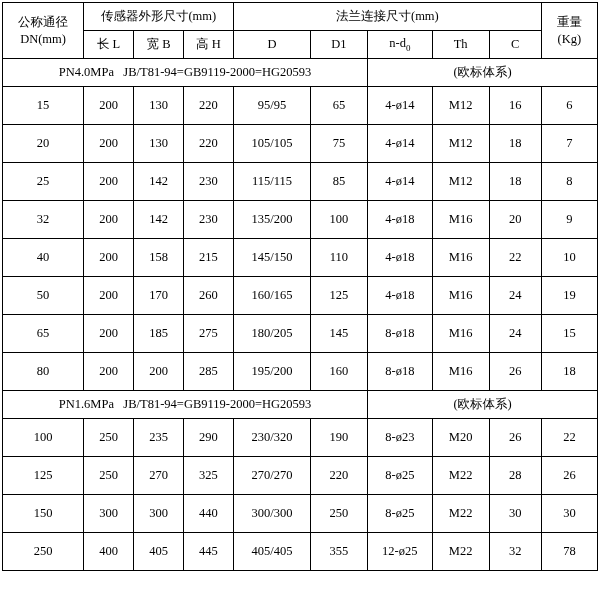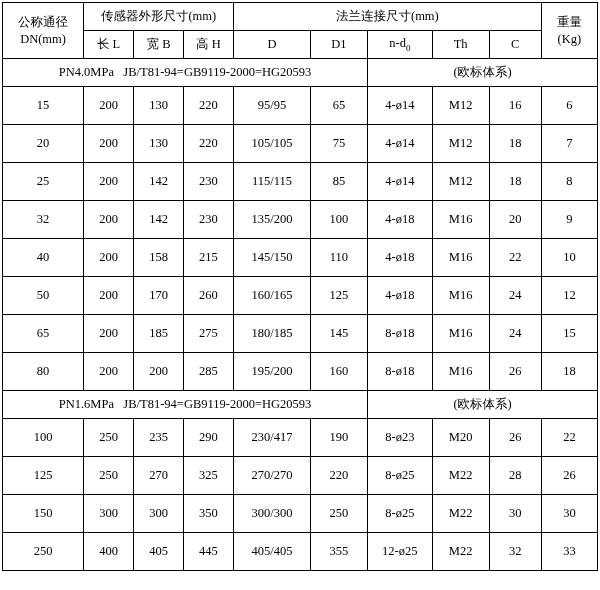--- a/index.html
+++ b/index.html
@@ -172,28 +172,28 @@
     <tr class="data-row">
       <td>50</td>
       <td>200</td>
       <td>170</td>
       <td>260</td>
       <td>160/165</td>
       <td>125</td>
       <td>4-ø18</td>
       <td>M16</td>
       <td>24</td>
-      <td>12</td>
+      <td>19</td>
     </tr>
     <tr class="data-row">
       <td>65</td>
       <td>200</td>
       <td>185</td>
       <td>275</td>
-      <td>180/185</td>
+      <td>180/205</td>
       <td>145</td>
       <td>8-ø18</td>
       <td>M16</td>
       <td>24</td>
       <td>15</td>
     </tr>
     <tr class="data-row">
       <td>80</td>
       <td>200</td>
       <td>200</td>
@@ -211,21 +211,21 @@
         <span>PN1.6MPa</span>&nbsp;&nbsp;&nbsp;<span>JB/T81-94=GB9119-2000=HG20593</span>
       </td>
       <td colspan="4" class="group-right">(欧标体系)</td>
     </tr>
 
     <tr class="data-row">
       <td>100</td>
       <td>250</td>
       <td>235</td>
       <td>290</td>
-      <td>230/417</td>
+      <td>230/320</td>
       <td>190</td>
       <td>8-ø23</td>
       <td>M20</td>
       <td>26</td>
       <td>22</td>
     </tr>
     <tr class="data-row">
       <td>125</td>
       <td>250</td>
       <td>270</td>
@@ -234,34 +234,34 @@
       <td>220</td>
       <td>8-ø25</td>
       <td>M22</td>
       <td>28</td>
       <td>26</td>
     </tr>
     <tr class="data-row">
       <td>150</td>
       <td>300</td>
       <td>300</td>
-      <td>350</td>
+      <td>440</td>
       <td>300/300</td>
       <td>250</td>
       <td>8-ø25</td>
       <td>M22</td>
       <td>30</td>
       <td>30</td>
     </tr>
     <tr class="data-row">
       <td>250</td>
       <td>400</td>
       <td>405</td>
       <td>445</td>
       <td>405/405</td>
       <td>355</td>
       <td>12-ø25</td>
       <td>M22</td>
       <td>32</td>
-      <td>33</td>
+      <td>78</td>
     </tr>
   </tbody>
 </table>
 
 </body></html>

